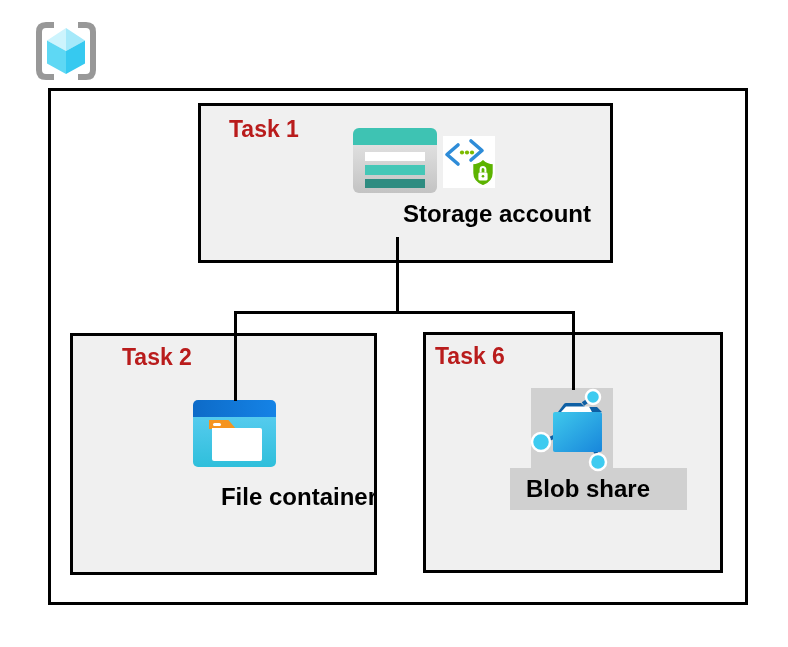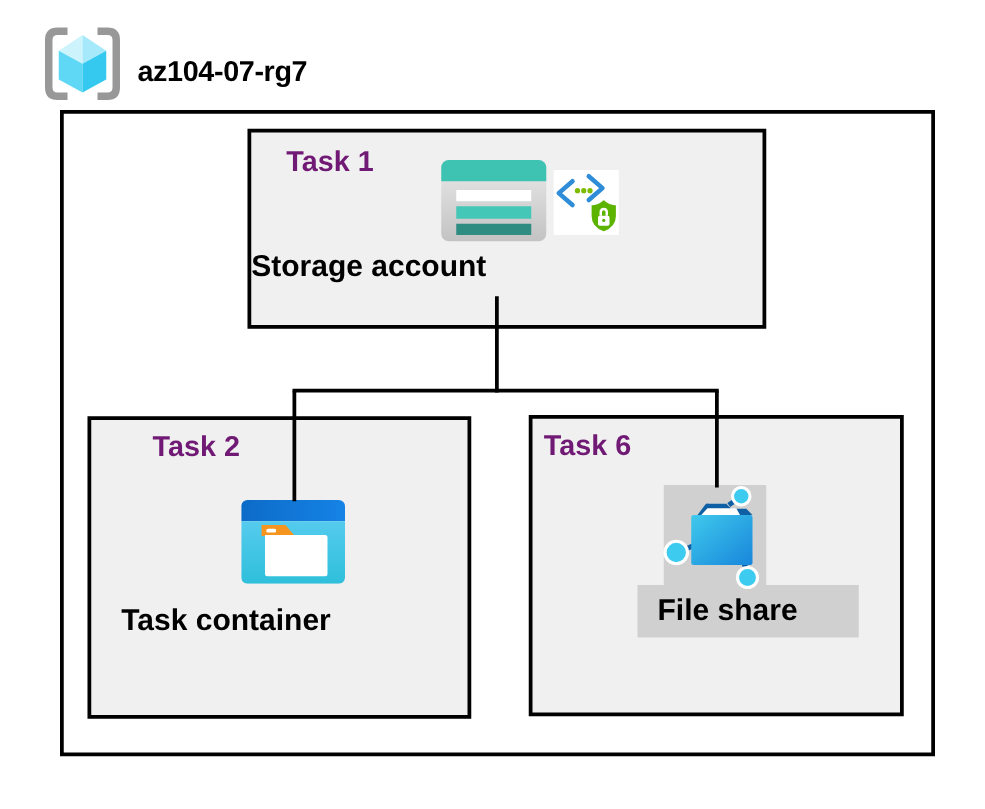--- a/index.html
+++ b/index.html
@@ -21,25 +21,25 @@
   #line-v1{left:396px;top:237px;width:3px;height:77px;}
   #line-h {left:234px;top:311px;width:341px;height:3px;}
   #line-v2{left:234px;top:313px;width:3px;height:88px;}
   #line-v3{left:572px;top:313px;width:3px;height:77px;}
 
   
   .task-box{background:#F0F0F0;border:3px solid #000;z-index:2;}
   #task1{left:198px;top:103px;width:409px;height:154px;}
   #task2{left:70px;top:333px;width:301px;height:236px;}
   #task3{left:423px;top:332px;width:294px;height:235px;}
-  .task-label{font-size:23px;font-weight:bold;color:#701a75;z-index:3;}
+  .task-label{font-size:23px;font-weight:bold;color:#b91c1c;z-index:3;}
   #task1 .task-label{left:28px;top:10px;}
   #task2 .task-label{left:13px;top:8px;margin-left:36px;}
   #task3 .task-label{left:9px;top:8px;}
-  .item-label{font-size:24px;font-weight:bold;color:#000;text-align:left;z-index:5;}
+  .item-label{font-size:24px;font-weight:bold;color:#000;text-align:right;z-index:5;}
 
   
   #storage-icon{left:152px;top:22px;width:84px;height:65px;border-radius:6px;
     background:linear-gradient(180deg,#e9e9e9 0%,#c3c3c3 100%);z-index:5;}
   #storage-icon .band{left:0;top:0;width:84px;height:17px;background:#3EC3B3;border-radius:6px 6px 0 0;}
   #storage-icon .s1{left:12px;top:24px;width:60px;height:9px;background:#ffffff;}
   #storage-icon .s2{left:12px;top:37px;width:60px;height:10px;background:#45C7B7;}
   #storage-icon .s3{left:12px;top:51px;width:60px;height:9px;background:#2E8C81;}
   #task1 .item-label{left:0px;top:94px;width:390px;}
 
@@ -68,21 +68,20 @@
 <div id="stage">
 
   <svg id="rg-icon" class="abs" viewBox="0 0 66 62">
     <path d="M21,5 H13 Q6,5 6,12 V50 Q6,57 13,57 H21" fill="none" stroke="#989898" stroke-width="6"></path>
     <path d="M45,5 H53 Q60,5 60,12 V50 Q60,57 53,57 H45" fill="none" stroke="#989898" stroke-width="6"></path>
     <polygon points="33,8 33,31 14,20.5" fill="#CDF4FD"></polygon>
     <polygon points="33,8 52,20.5 33,31" fill="#A5E9FA"></polygon>
     <polygon points="14,20.5 33,31 33,54 14,43.5" fill="#5ED8F4"></polygon>
     <polygon points="52,20.5 33,31 33,54 52,43.5" fill="#36C9F0"></polygon>
   </svg>
-  <div id="page-title" class="abs">az104-07-rg7</div>
 
   <div id="rg-box" class="abs"></div>
 
   <div id="line-v1" class="abs conn"></div>
   <div id="line-h" class="abs conn"></div>
   <div id="line-v2" class="abs conn"></div>
   <div id="line-v3" class="abs conn"></div>
 
   <div id="task1" class="abs task-box">
     <div class="abs task-label">Task 1</div>
@@ -115,21 +114,21 @@
     <div class="abs task-label">Task 2</div>
 
     <div id="blob-icon" class="abs">
       <div class="abs band"></div>
       <div class="abs body"></div>
       <div class="abs tab"></div>
       <div class="abs tab-dash"></div>
       <div class="abs folder"></div>
     </div>
 
-    <div class="abs item-label">Task container</div>
+    <div class="abs item-label">File container</div>
   </div>
 
   <div id="task3" class="abs task-box">
     <div class="abs task-label">Task 6</div>
 
     <div id="fs-backdrop" class="abs">
       <svg viewBox="0 0 82 84" width="82" height="84">
         <defs>
           <linearGradient id="fsg" x1="0" y1="0" x2="1" y2="1">
             <stop offset="0" stop-color="#3FC9EC"></stop>
@@ -142,17 +141,17 @@
         <path d="M27,24 L33,16 Q34,14.5 36,15 L50,15 L54,19 L66,19 L71,24 Z" fill="#0E5FA4"></path>
         <polygon points="30,24 35,18.5 58,18.5 61,24" fill="#ffffff"></polygon>
         <rect x="22" y="24" width="49" height="40" rx="2" fill="url(#fsg)"></rect>
         <circle cx="62" cy="9" r="7" fill="#3DCBF0" stroke="#ffffff" stroke-width="2.5"></circle>
         <circle cx="10" cy="54" r="9" fill="#3DCBF0" stroke="#ffffff" stroke-width="2.5"></circle>
         <circle cx="67" cy="74" r="8" fill="#3DCBF0" stroke="#ffffff" stroke-width="2.5"></circle>
       </svg>
     </div>
 
     <div id="fs-band" class="abs">
-      <span class="item-label">File share</span>
+      <span class="item-label">Blob share</span>
     </div>
   </div>
 
 </div>
 
 </body></html>

